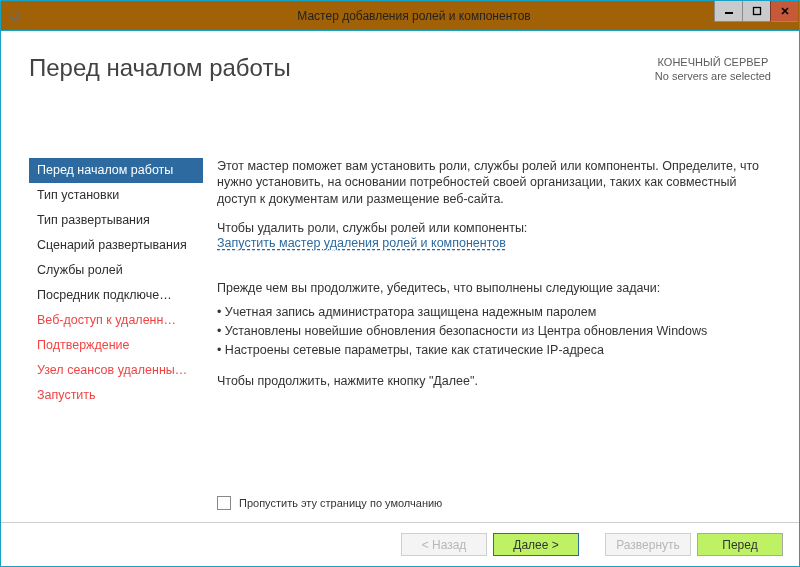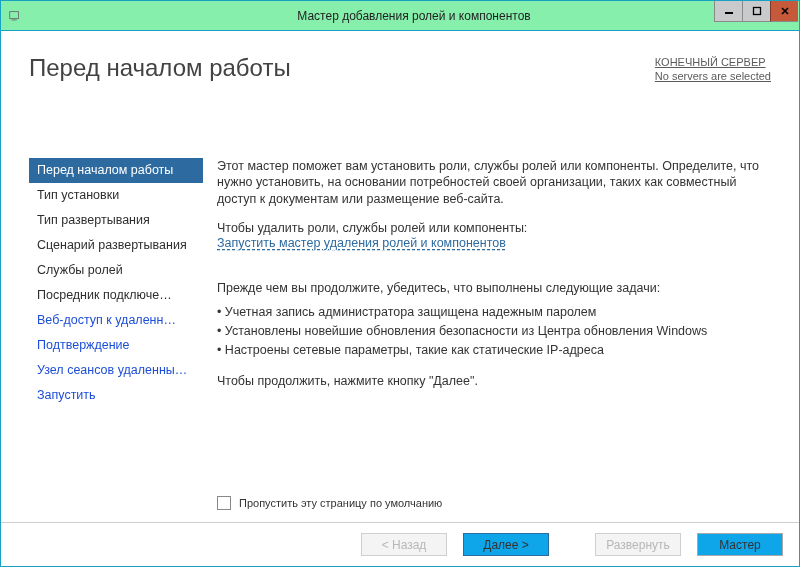--- a/index.html
+++ b/index.html
@@ -1,58 +1,58 @@
 <!DOCTYPE html>
 <html><head>
 <meta charset="utf-8">
 <style>
   * { box-sizing: border-box; margin: 0; padding: 0; font-family: "Segoe UI", Tahoma, sans-serif; }
   body { width: 800px; height: 567px; background: #fff; overflow: hidden; }
   .window { width: 800px; height: 567px; border: 1px solid #17a2c4; display: flex; flex-direction: column; background: #fff; }
 
   
-  .titlebar { height: 30px; background: #86efac; border-bottom: 1px solid #17a2c4; display: flex; align-items: center; position: relative; }
+  .titlebar { height: 30px; background: #a16207; border-bottom: 1px solid #17a2c4; display: flex; align-items: center; position: relative; }
   .titlebar .icon-slot { width: 28px; height: 30px; display:flex; align-items:center; justify-content:center; }
   .titlebar .title { flex: 1; text-align: center; font-size: 12px; color: #222; }
   .win-controls { display: flex; height: 22px; position: absolute; right: 1px; top: 0; }
   .win-btn { width: 28px; height: 21px; display:flex; align-items:center; justify-content:center; border-left:1px solid #8a8a8a; border-bottom:1px solid #8a8a8a; font-size:11px; }
   .win-btn.min { background:#c9cacb; }
   .win-btn.max { background:#c9cacb; }
   .win-btn.close { background:#c7593b; color:#000; border-left:1px solid #7b372a; }
   .win-btn svg { display:block; }
 
   
   .body { flex:1; padding: 0 28px 0 28px; display:flex; flex-direction:column; border-top: 1px solid #fff; gap: 48px; }
   .header-row { display:flex; margin-top:22px; }
   .page-title { font-size: 24px; font-weight: 300; color: #444244; letter-spacing: 0; }
   .spacer { flex:1; }
-  .server-info { text-align:left; font-size:11px; color:#5a5b5a; margin-top:2px; line-height:1.25;text-decoration:underline;}
+  .server-info { text-align:center; font-size:11px; color:#5a5b5a; margin-top:2px; line-height:1.25;}
   .server-info .srv1 { color:#5a5b5a; }
 
   .content-row { display:flex; margin-top:26px; flex:1; }
   .nav { width: 174px; }
   .nav-item { font-size:12.5px; color:#2e2e2e; padding:5px 8px 5px 8px; line-height:1.2; white-space:nowrap; overflow:hidden; text-overflow:ellipsis; cursor:default; }
   .nav-item.selected { background:#2c6aa0; color:#fff; }
-  .nav-item.disabled { color:#1d4ed8; }
+  .nav-item.disabled { color:#ef4444; }
 
   .main { flex:1; font-size:12.5px; color:#333; line-height:1.35; padding-left:14px; padding-right:2px; }
   .main p { margin-bottom: 12px; }
   .main .link { color:#2c6aa0; text-decoration:underline dashed; text-underline-offset: 2px; cursor:default; padding-bottom:1px;}
   .main .section-lead { margin-bottom:6px; }
   .main ul { list-style:none; margin:3px 0 14px 0; }
   .main ul li::before { content:"• "; }
   .main ul li { padding:1px 0; }
 
   .skip-row { display:flex; align-items:center; margin-top:8px; margin-bottom:12px; padding-left:188px; }
   .checkbox { width:14px; height:14px; border:1px solid #888; background:#fff; margin-right:8px; }
   .skip-label { font-size:11px; color:#333; }
 
   
-  .footer { height:44px; border-top:1px solid #cfcfcf; display:flex; align-items:center; justify-content:flex-end; padding-right:16px; gap:16px; }
-  .btn { height:23px; min-width:86px; padding:0 10px; font-size:12px; background:#0ea5e9; border:1px solid #a9a9a9; color:#333; display:flex; align-items:center; justify-content:center; }
+  .footer { height:44px; border-top:1px solid #cfcfcf; display:flex; align-items:center; justify-content:flex-end; padding-right:16px; gap:6px; }
+  .btn { height:23px; min-width:86px; padding:0 10px; font-size:12px; background:#bef264; border:1px solid #a9a9a9; color:#333; display:flex; align-items:center; justify-content:center; }
   .btn.primary { border:1px solid #2c6aa0; }
   .btn.disabled { color:#b7b7b7; border-color:#cfcfcf; background:#f4f4f4; }
   .btn + .btn { }
   .btn-group-gap { width:14px; }
 
   .app-icon { width:14px; height:14px; }
 </style>
 </head>
 <body>
 
@@ -128,15 +128,15 @@
       <div class="checkbox"></div>
       <div class="skip-label">Пропустить эту страницу по умолчанию</div>
     </div>
   </div>
 
   <div class="footer">
     <div class="btn disabled">&lt; Назад</div>
     <div class="btn primary">Далее &gt;</div>
     <div class="btn-group-gap"></div>
     <div class="btn disabled">Развернуть</div>
-    <div class="btn">Мастер</div>
+    <div class="btn">Перед</div>
   </div>
 </div>
 
 </body></html>

